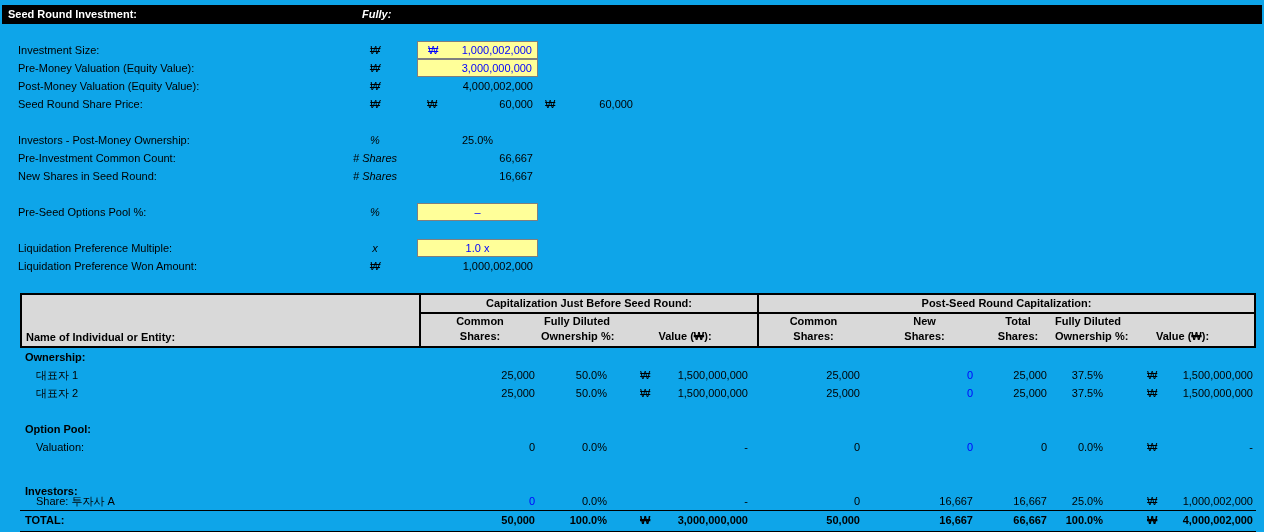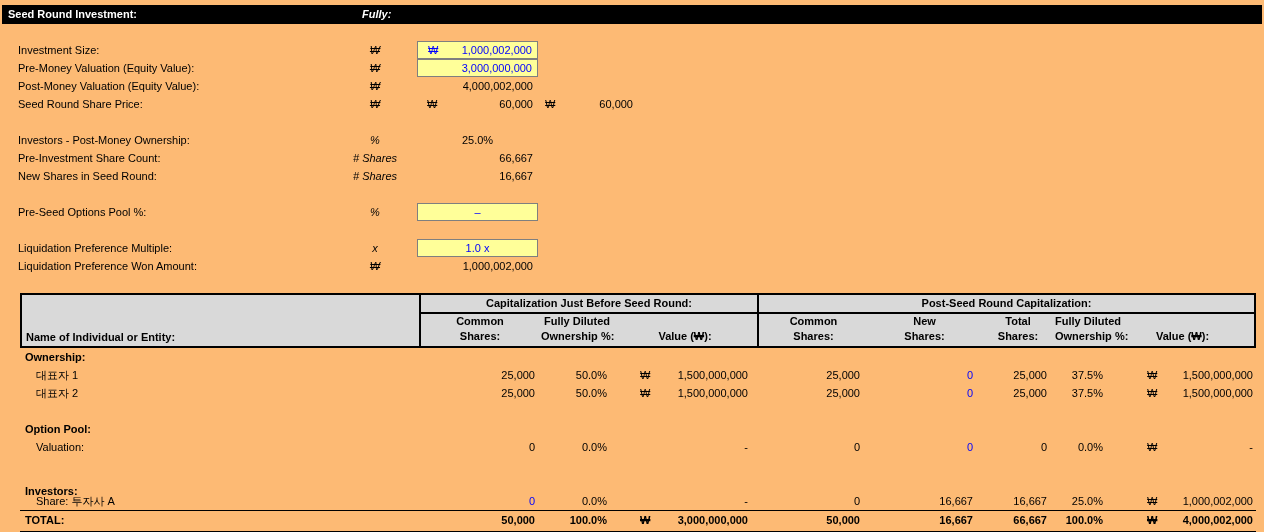--- a/index.html
+++ b/index.html
@@ -1,16 +1,16 @@
 <!DOCTYPE html>
 <html><head>
 <meta charset="utf-8">
 <style>
   html,body{margin:0;padding:0;background:#fff;}
-  .sheet{position:relative;width:1264px;height:532px;background:#fdba74;
+  .sheet{position:relative;width:1264px;height:532px;background:#0ea5e9;
          font-family:"Liberation Sans","DejaVu Sans",sans-serif;font-size:11px;color:#000;overflow:hidden;}
   
   .titlebar{position:absolute;left:2px;top:5px;right:2px;height:19px;background:#000;}
   .titlebar .t{position:absolute;left:6px;top:0;line-height:19px;color:#fff;font-weight:bold;}
   .titlebar .u{position:absolute;left:360px;top:0;line-height:19px;color:#fff;font-weight:bold;font-style:italic;}
   
   .trow{position:absolute;left:0;right:0;height:18px;}
   .trow .lbl{position:absolute;left:18px;line-height:18px;white-space:nowrap;}
   .trow .unit{position:absolute;left:340px;width:70px;text-align:center;font-style:italic;line-height:18px;}
   .vcell{position:absolute;left:417px;width:121px;height:18px;line-height:16px;box-sizing:border-box;}
@@ -88,21 +88,21 @@
         </div>
       </div>
       <div class="trow" style="top: 131px;">
         <span class="lbl">Investors - Post-Money Ownership:</span>
         <span class="unit">%</span>
         <div class="vcell plain">
           <span class="val center">25.0%</span>
         </div>
       </div>
       <div class="trow" style="top: 149px;">
-        <span class="lbl">Pre-Investment Share Count:</span>
+        <span class="lbl">Pre-Investment Common Count:</span>
         <span class="unit"># Shares</span>
         <div class="vcell plain">
           <span class="val">66,667</span>
         </div>
       </div>
       <div class="trow" style="top: 167px;">
         <span class="lbl">New Shares in Seed Round:</span>
         <span class="unit"># Shares</span>
         <div class="vcell plain">
           <span class="val">16,667</span>

